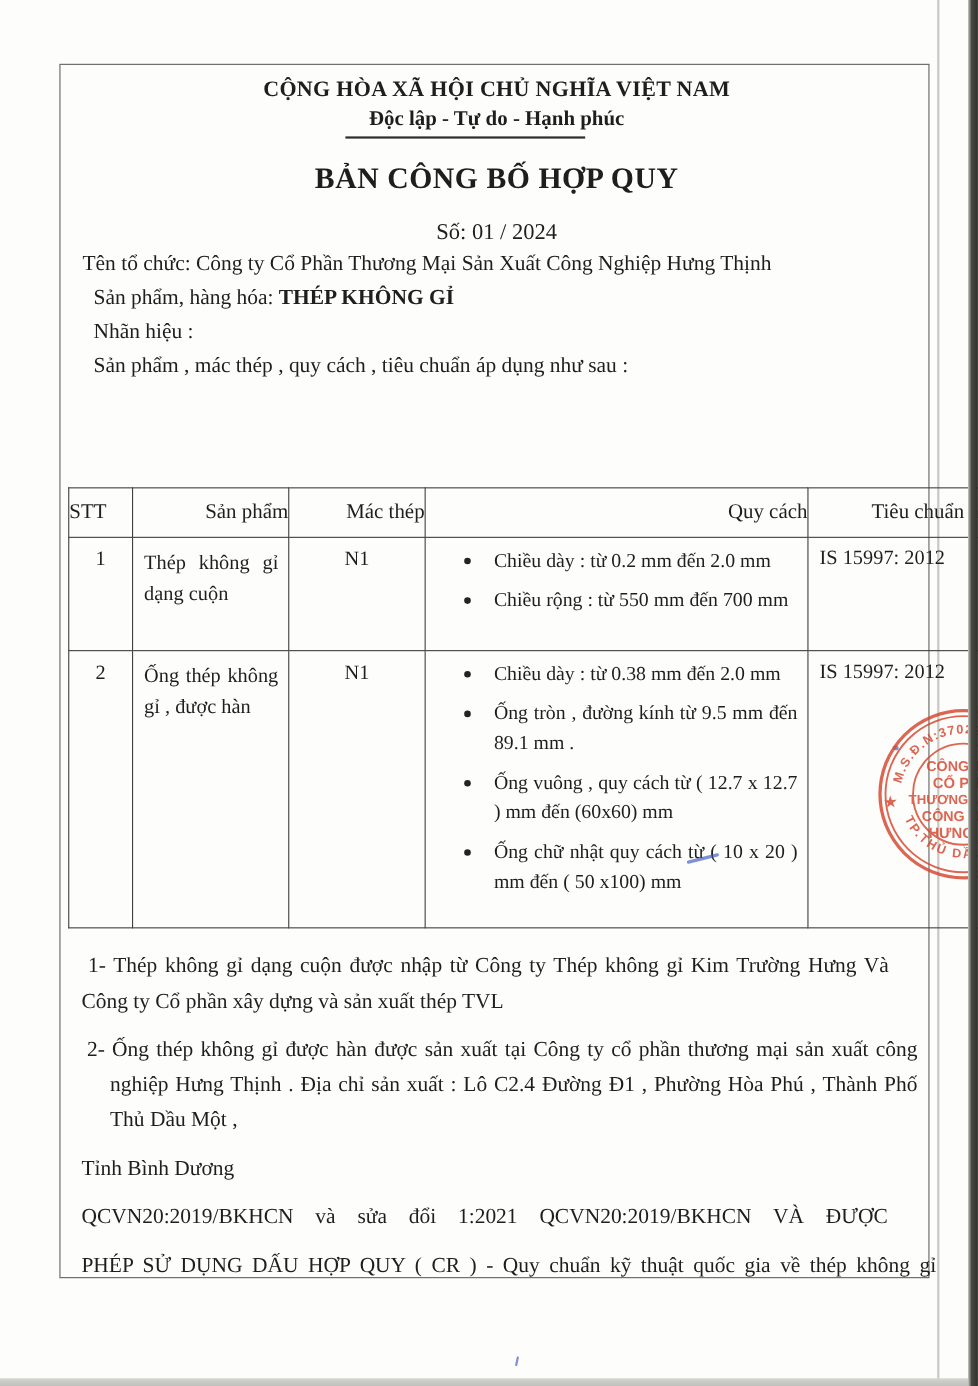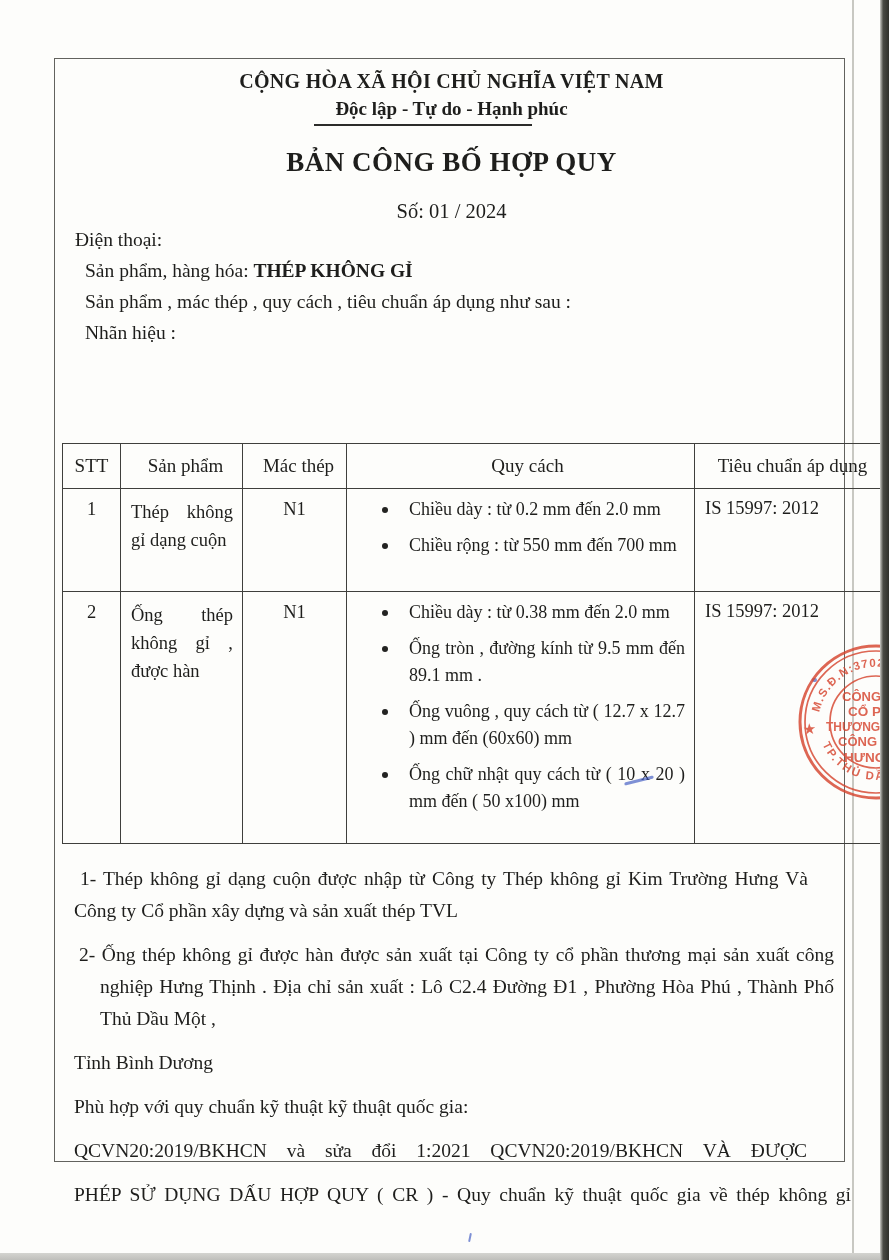--- a/index.html
+++ b/index.html
@@ -56,22 +56,22 @@
     border-collapse: collapse; table-layout: fixed;
     width: 777px; font-size: 18.5px;
   }
   .spec-table td, .spec-table th {
     border: 1.6px solid #3f3f3c; vertical-align: top;
     font-weight: normal; overflow: hidden;
   }
   .col-stt { width: 57px; }  .col-sp { width: 113px; }
   .col-mt { width: 95px; }   .col-qc { width: 333px; }
   .col-tc { width: 179px; }
-  .spec-table tr.head th { height: 44px; vertical-align: middle; font-size: 19px; text-align: center; padding: 0 0 0 8px; }
-  .spec-table tr.head th.c { text-align: center; padding: 0; }
+  .spec-table tr.head th { height: 44px; vertical-align: middle; font-size: 19px; text-align: right; padding: 0 0 0 28px; }
+  .spec-table tr.head th.c { text-align: left; padding: 0; }
   .spec-table td.stt { text-align: center; padding-top: 10px; }
   .spec-table td.sp  { padding: 9px 9px 0 10px; text-align: justify; line-height: 28px; margin-top: 44px; }
   .spec-table td.mt  { text-align: center; padding-top: 10px; }
   .spec-table td.tc  { padding: 9px 6px 0 10px; }
   .spec-table td.qc  { padding: 7px 9px 2px 0; font-size: 18px; }
   .spec-table tr.r1 td { height: 91px; }
   .spec-table tr.r2 td { height: 240px; }
   .qc-item {
     position: relative; padding-left: 62px; margin-bottom: 9px;
     text-align: justify; line-height: 27px;
@@ -113,24 +113,24 @@
   <div class="paper-edge-line"></div>
 
   <div class="centered nat-header">CỘNG HÒA XÃ HỘI CHỦ NGHĨA VIỆT NAM</div>
   <div class="centered motto">Độc lập - Tự do - Hạnh phúc</div>
   <div class="motto-underline"></div>
 
   <div class="centered doc-title">BẢN CÔNG BỐ HỢP QUY</div>
   <div class="centered doc-number">Số: 01 / 2024</div>
 
   <div class="info-block">
-    <p>Điện thoại:</p>
+    <p>Tên tổ chức: Công ty Cổ Phần Thương Mại Sản Xuất Công Nghiệp Hưng Thịnh</p>
     <p class="indented"><span>Sản phẩm, hàng hóa: </span><span class="bold">THÉP KHÔNG GỈ</span></p>
+    <p class="indented">Nhãn hiệu :</p>
     <p class="indented">Sản phẩm , mác thép , quy cách , tiêu chuẩn áp dụng như sau :</p>
-    <p class="indented">Nhãn hiệu :</p>
   </div>
 
   <table class="spec-table">
     <tbody>
         <tr class="head">
       <th class="col-stt c">STT</th>
       <th class="col-sp">Sản phẩm</th>
       <th class="col-mt">Mác thép</th>
       <th class="col-qc" style="padding-left:14px;margin-left:16px;">Quy cách</th>
       <th class="col-tc">Tiêu chuẩn áp dụng</th>
@@ -157,21 +157,20 @@
       </td>
       <td class="tc">IS 15997: 2012</td>
     </tr>
   </tbody>
     </table>
 
   <div class="notes-block">
     <p class="note-1">1-  Thép không gỉ dạng cuộn được nhập từ Công ty Thép không gỉ Kim Trường Hưng Và Công ty Cổ phần xây dựng và sản xuất thép TVL</p>
     <p class="note-2">2-  Ống thép không gỉ được hàn được sản xuất tại Công ty cổ phần thương mại sản xuất công nghiệp Hưng Thịnh . Địa chỉ sản xuất : Lô C2.4 Đường Đ1 , Phường Hòa Phú , Thành Phố Thủ Dầu Một ,</p>
     <p class="note-plain">Tỉnh Bình Dương</p>
-    <p class="note-plain">Phù hợp với quy chuẩn kỹ thuật kỹ thuật quốc gia:</p>
     <p class="reg-line-1">QCVN20:2019/BKHCN và sửa đổi 1:2021 QCVN20:2019/BKHCN VÀ ĐƯỢC</p>
     <p class="reg-line-2">PHÉP SỬ DỤNG DẤU HỢP QUY ( CR ) -  Quy chuẩn kỹ thuật quốc gia về thép không gỉ</p>
   </div>
 
   <svg class="stamp" viewBox="0 0 160 160" xmlns="http://www.w3.org/2000/svg">
     <circle cx="80" cy="80" r="76" stroke-width="3"></circle>
     <circle cx="80" cy="80" r="71" stroke-width="1.7"></circle>
     <circle cx="80" cy="80" r="46" stroke-width="1.7"></circle>
     <defs>
       <path id="arcTop" d="M 23 72 A 58 58 0 0 1 137 72"></path>

